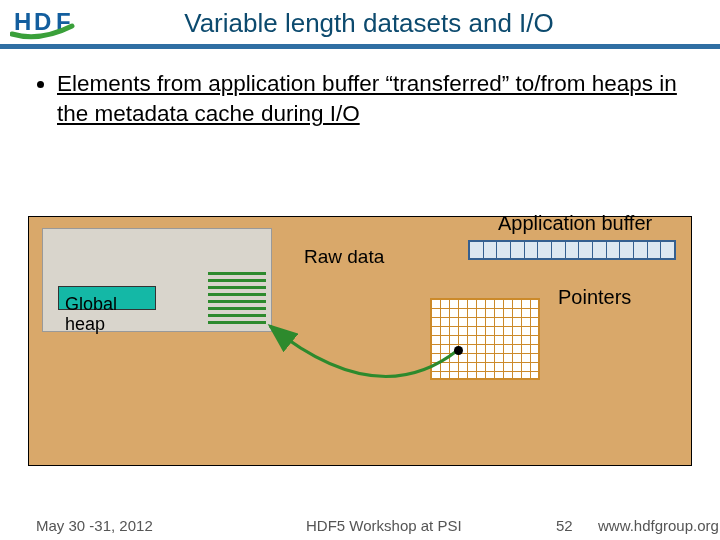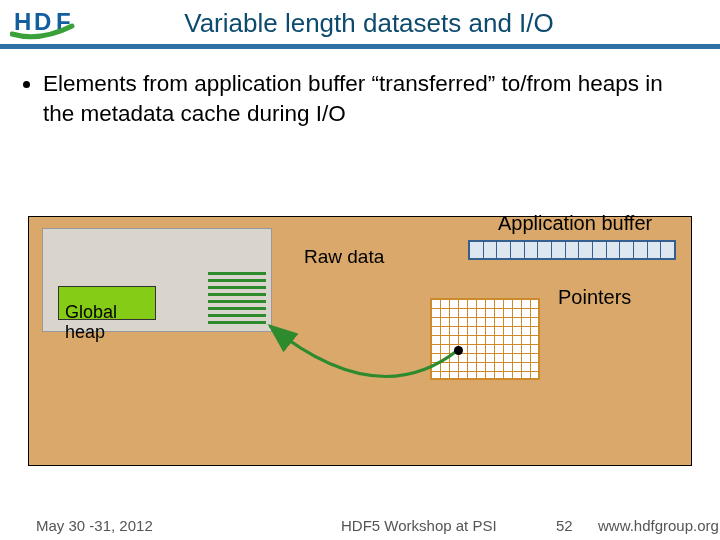--- a/index.html
+++ b/index.html
@@ -27,21 +27,21 @@
     height: 5px;
     background: #2f6fa3;
     margin-top: 2px;
     width: 100%;
   }
   .bullets {
     padding: 20px 24px 0 28px;
     font-size: 22.5px;
     line-height: 1.35;
   }
-  .bullets li { list-style: disc; margin-left: 15px; }
+  .bullets li { list-style: disc; margin-left: 29px; text-decoration: underline; }
   .canvas-wrap {
     position: absolute;
     left: 28px; top: 198px;
     width: 664px; height: 268px;
   }
   .big-box {
     position: absolute;
     left: 0; top: 18px;
     width: 664px; height: 250px;
     background: #d9a86a;
@@ -81,25 +81,25 @@
     left: 14px; top: 30px;
     width: 230px; height: 104px;
     background: #d9d5cc;
     border: 1px solid #999;
     z-index: 2;
   }
   .global-heap-box {
     position: absolute;
     left: 30px; top: 88px;
     width: 98px; height: 24px;
-    background: #84cc16;
+    background: #14b8a6;
     border: 1px solid #333;
     font-size: 18px;
     line-height: 1.1;
-    padding: 16px 6px;
+    padding: 8px 6px;
     z-index: 5;
   }
   .stripes {
     position: absolute;
     left: 180px; top: 74px;
     width: 58px; height: 56px;
     z-index: 3;
   }
   .stripes div {
     height: 3px; background: #2d8a2d;
@@ -145,21 +145,21 @@
   .footer {
     position: absolute;
     left: 16px; bottom: 0;
     width: 668px; height: 30px;
     display: flex;
     align-items: center;
     font-size: 15px;
     color: #555;
   }
   .footer .date { position: absolute; left: 20px; }
-  .footer .mid { position: absolute; left: 290px; margin-left: 35px; }
+  .footer .mid { position: absolute; left: 290px; }
   .footer .num { position: absolute; left: 540px; }
   .footer .url { position: absolute; left: 582px; }
 </style>
 </head>
 <body>
 
 <div class="header">
   <svg class="logo" viewBox="0 0 78 38">
     <text x="4" y="26" font-family="Arial Black, Arial" font-weight="900" font-size="24" fill="#135e9e">H</text>
     <text x="24" y="26" font-family="Arial Black, Arial" font-weight="900" font-size="24" fill="#135e9e">D</text>

